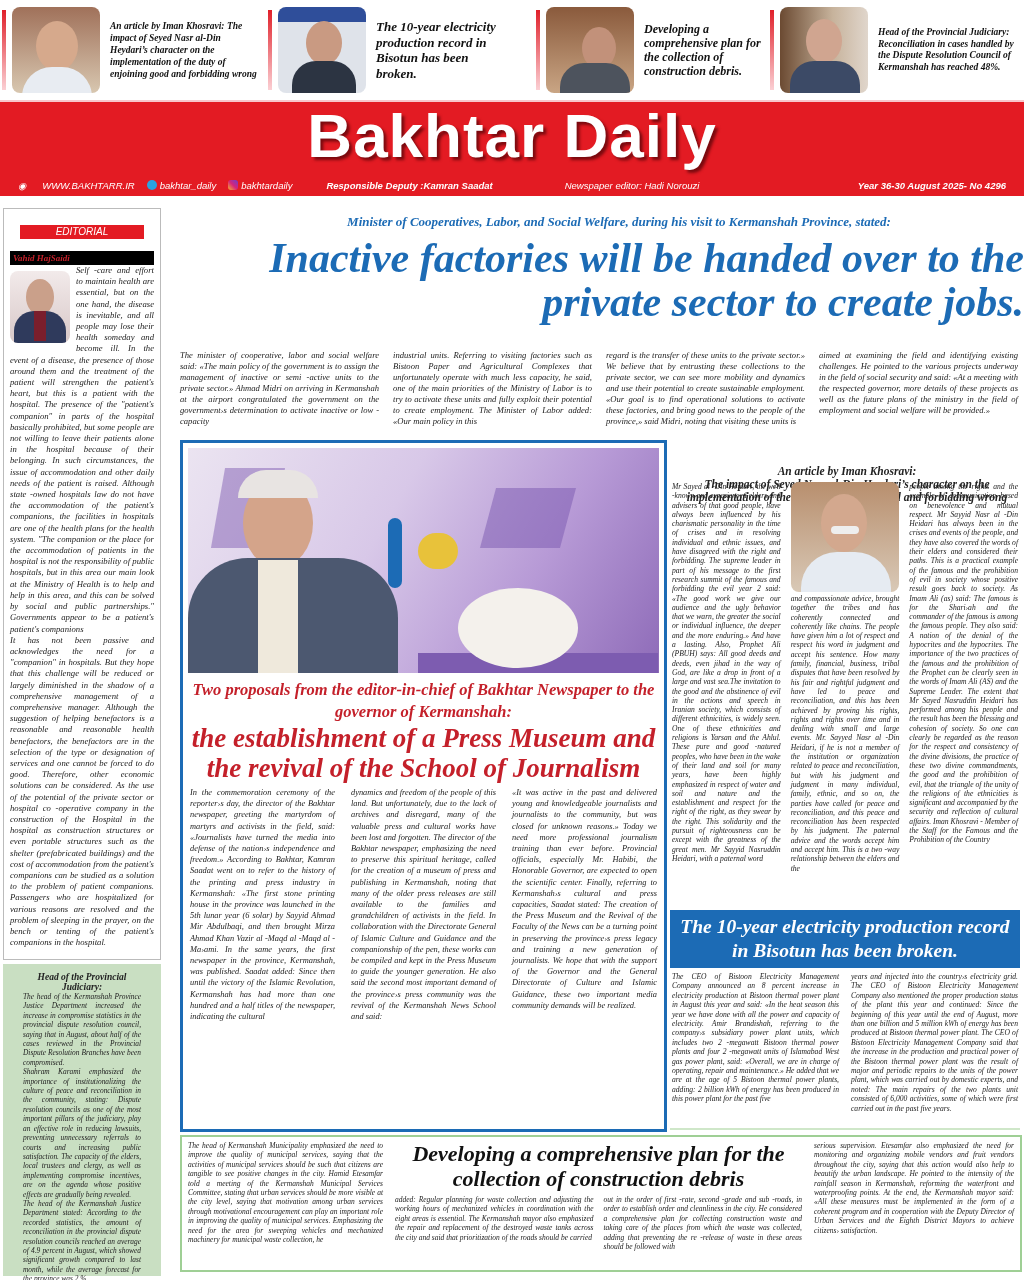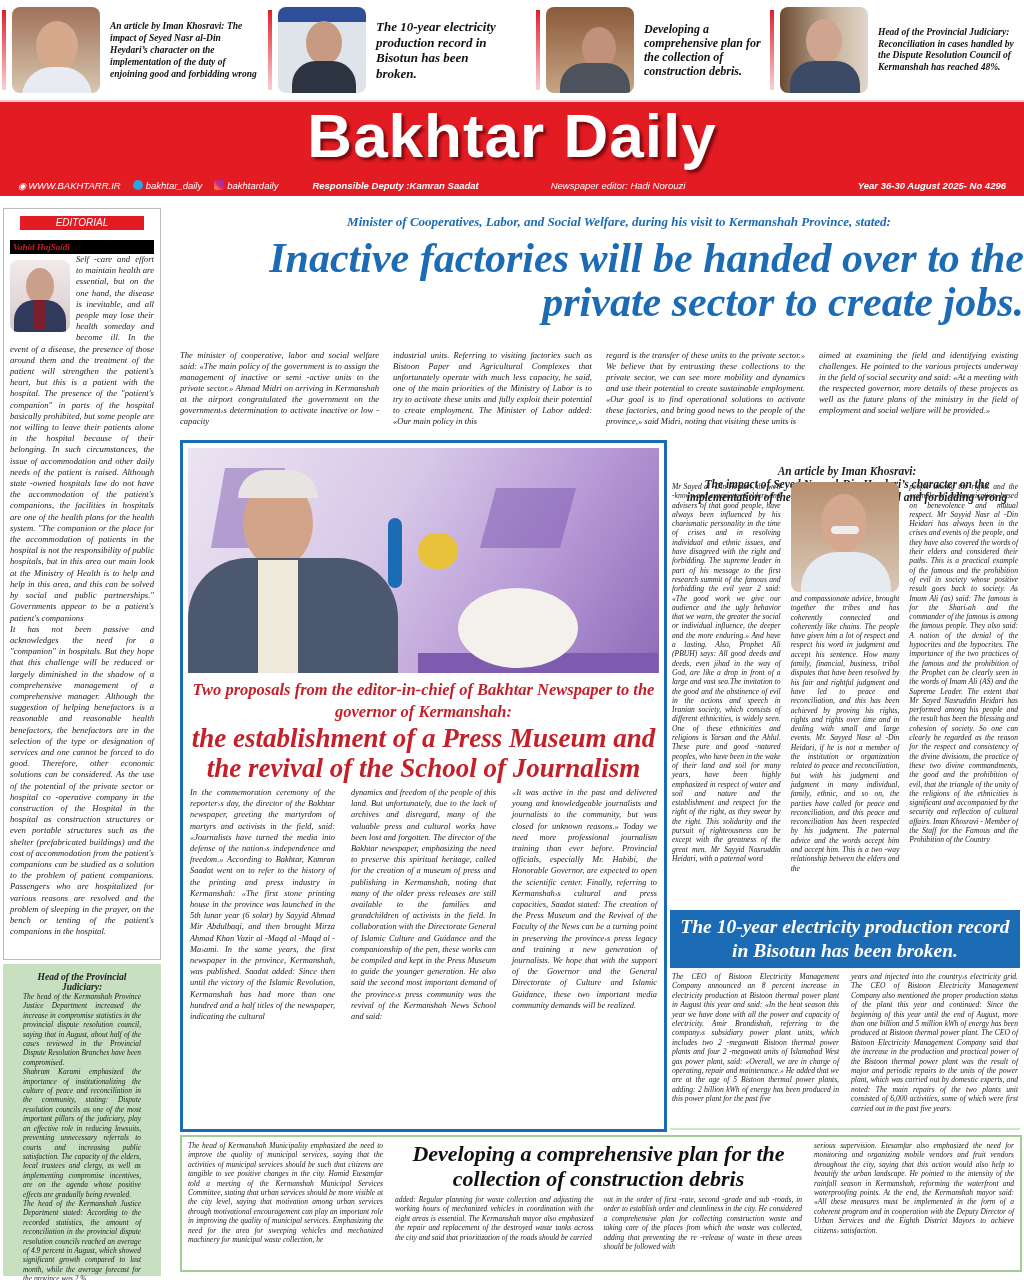--- a/index.html
+++ b/index.html
@@ -7,21 +7,21 @@
 .teasers{position:absolute;left:0;top:0;width:1024px;height:98px;background:#fff}
 .teaser{position:absolute;top:6px;height:88px;display:flex;align-items:center}
 .teaser .bar{width:4px;height:80px;background:linear-gradient(#e0202a,#fbd0d4);margin-right:6px}
 .teaser .ph{width:88px;height:86px;border-radius:8px;overflow:hidden;position:relative}
 .teaser .tt{margin-left:10px;font-family:"Liberation Serif",serif;font-style:italic;font-weight:bold;color:#111}
 .masthead{position:absolute;left:0;top:100px;width:1024px;height:96px;background:#e31b23;border-top:2px solid #f8c7cb}
 .mast-title{position:absolute;left:0;right:0;top:0;text-align:center;font-family:"Liberation Sans",sans-serif;font-weight:bold;font-size:62px;color:#fff;text-shadow:3px 3px 3px #7a0a0f;letter-spacing:1px;line-height:68px}
 .mast-info{position:absolute;left:18px;right:18px;top:73px;height:20px;display:flex;align-items:center;font-family:"Liberation Sans",sans-serif;font-style:italic;font-size:9.5px;color:#fff}
 .mast-info span{white-space:nowrap}
 .editorial{position:absolute;left:3px;top:208px;width:158px;height:752px;border:1px solid #bbb;background:#fff;padding:4px 6px}
-.ed-label{display:block;margin:3px 10px;background:#e31b23;color:#fff;text-align:center;font-family:"Liberation Sans",sans-serif;font-style:italic;font-size:10px;height:14px;line-height:14px}
+.ed-label{display:block;margin:12px 10px;background:#e31b23;color:#fff;text-align:center;font-family:"Liberation Sans",sans-serif;font-style:italic;font-size:10px;height:14px;line-height:14px}
 .ed-title{text-align:center;font-family:"Liberation Serif",serif;font-style:italic;font-weight:bold;font-size:16.5px;line-height:21px;margin-top:4px}
 .ed-author{margin-top:10px;background:#000000;color:#c4202a;font-family:"Liberation Serif",serif;font-style:italic;font-weight:bold;font-size:9px;padding:2px 3px}
 .ed-photo{float:left;width:60px;height:72px;border-radius:8px;margin:6px 6px 2px 0;background:linear-gradient(#f2eaea,#d8c8c8);position:relative;overflow:hidden}
 .body-t{font-family:"Liberation Serif",serif;font-style:italic;font-size:8.7px;line-height:11.2px;text-align:justify;color:#222}
 .judiciary{position:absolute;left:3px;top:964px;width:158px;height:312px;background:#c9dfc2;padding:8px 20px}
 .jud-kicker{text-align:center;font-family:"Liberation Serif",serif;font-style:italic;font-weight:bold;font-size:9.5px}
 .jud-title{text-align:center;font-family:"Liberation Serif",serif;font-style:italic;font-weight:bold;font-size:12.5px;line-height:14.5px;margin:2px 0 4px}
 .jud-body{font-family:"Liberation Serif",serif;font-style:italic;font-size:7.4px;line-height:9.4px;text-align:justify}
 .lead-kicker{position:absolute;left:197px;width:844px;top:214px;text-align:center;font-family:"Liberation Serif",serif;font-style:italic;font-weight:bold;font-size:13px;color:#1c6bb5}
 .lead-title{position:absolute;left:180px;width:844px;top:236px;text-align:right;font-family:"Liberation Serif",serif;font-style:italic;font-weight:bold;font-size:42px;line-height:44px;color:#1c6bb5}
@@ -89,21 +89,21 @@
       <div style="position:absolute;left:10px;top:54px;width:70px;height:34px;background:#3c4a66;border-radius:24px 24px 0 0"></div>
     </div>
     <div class="tt" style="width:140px;font-size:9.5px;line-height:11.5px">Head of the Provincial Judiciary: Reconciliation in cases handled by the Dispute Resolution Council of Kermanshah has reached 48%.</div>
   </div>
 </div>
 
 <div class="masthead">
   <div class="mast-title">Bakhtar Daily</div>
   <div class="mast-info">
     <span>◉</span>
-    <span style="margin-left:2px">WWW.BAKHTARR.IR</span>
+    <span style="margin-left:16px">WWW.BAKHTARR.IR</span>
     <span style="margin-left:12px;display:inline-block;width:10px;height:10px;border-radius:50%;background:#2aa3e0"></span>
     <span style="margin-left:3px">bakhtar_daily</span>
     <span style="margin-left:12px;display:inline-block;width:10px;height:10px;border-radius:3px;background:linear-gradient(45deg,#f7b32b,#d6247a,#6a3fc8)"></span>
     <span style="margin-left:3px">bakhtardaily</span>
     <span style="margin-left:34px;font-weight:bold">Responsible Deputy :Kamran Saadat</span>
     <span style="margin-left:72px">Newspaper editor: Hadi Norouzi</span>
     <span style="margin-left:auto;font-weight:bold">Year 36-30 August 2025- No 4296</span>
   </div>
 </div>
 

